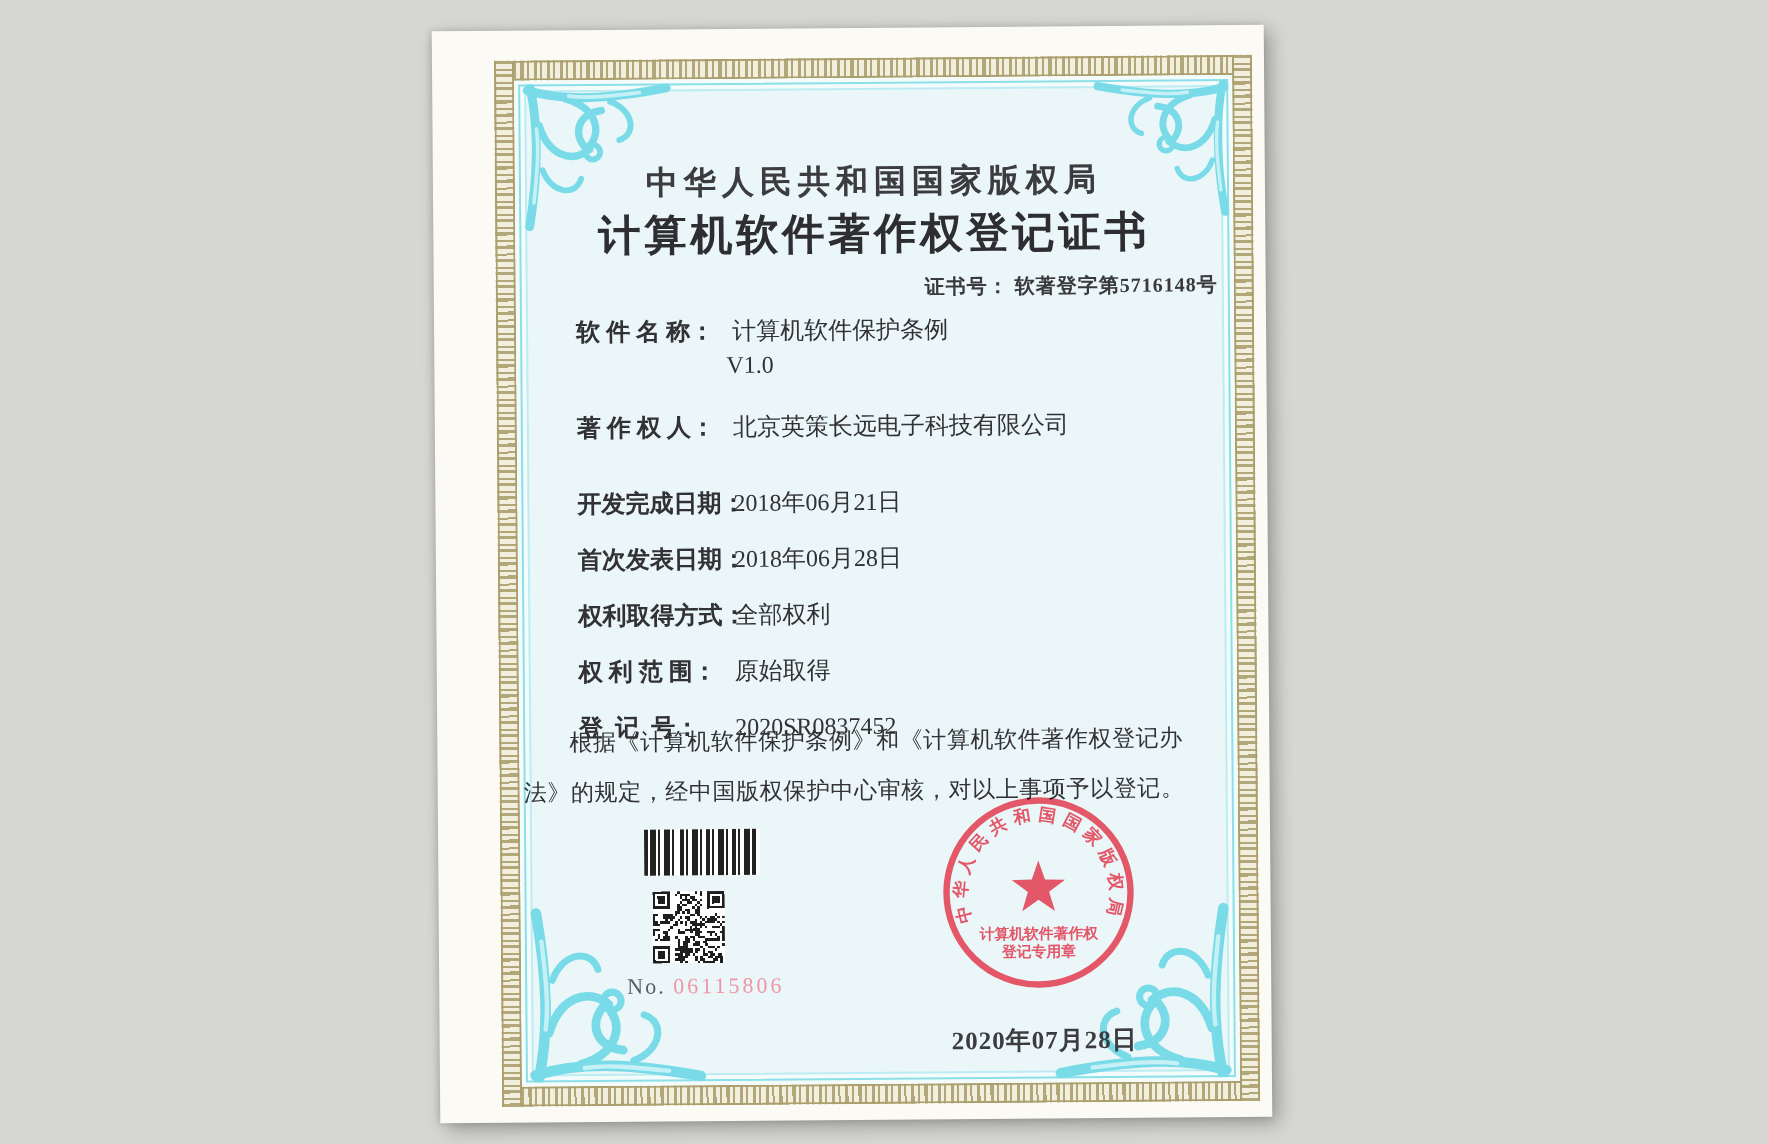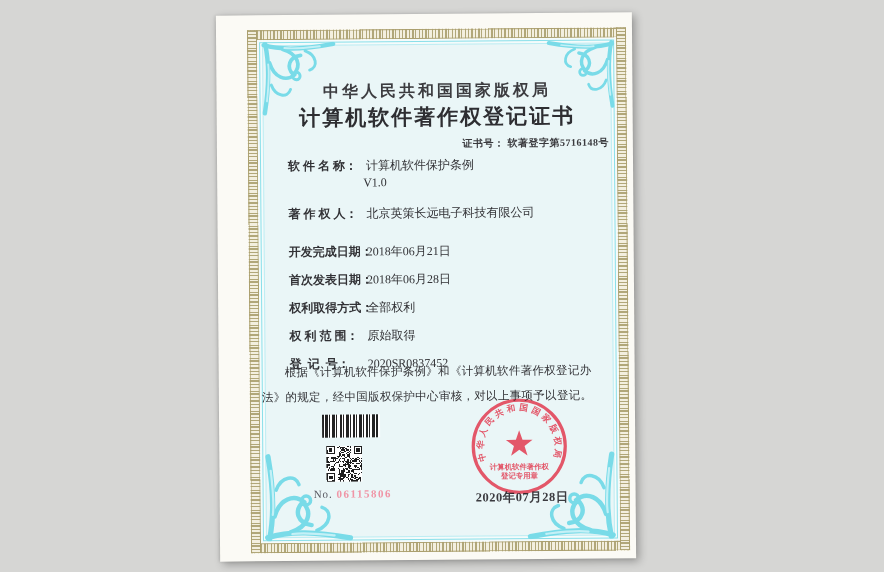--- a/index.html
+++ b/index.html
@@ -48,24 +48,24 @@
   .barcode{position:absolute;left:62px;top:375px;width:58px;height:23px;
     background:linear-gradient(90deg,
       #222 0 2px,#fff 2px 3px,#222 3px 6px,#fff 6px 7px,#222 7px 8px,#fff 8px 10px,
       #222 10px 13px,#fff 13px 14px,#222 14px 15px,#fff 15px 18px,#222 18px 20px,#fff 20px 21px,
       #222 21px 22px,#fff 22px 24px,#222 24px 27px,#fff 27px 28px,#222 28px 29px,#fff 29px 31px,
       #222 31px 33px,#fff 33px 34px,#222 34px 35px,#fff 35px 37px,#222 37px 40px,#fff 40px 41px,
       #222 41px 42px,#fff 42px 44px,#222 44px 46px,#fff 46px 47px,#222 47px 48px,#fff 48px 50px,
       #222 50px 53px,#fff 53px 54px,#222 54px 56px,#fff 56px 58px);}
   .qr{position:absolute;left:66px;top:406px;width:36px;height:36px;}
   .serial{position:absolute;left:53px;top:448px;font-size:11px;color:#5a5b63;letter-spacing:1px;}
-  .serial .num{color:#f095a6;font-weight:700;letter-spacing:1.5px;}
+  .serial .num{color:#f095a6;font-weight:400;letter-spacing:1.5px;}
   .seal{position:absolute;left:208px;top:357px;width:102px;height:102px;
     mix-blend-mode:multiply;opacity:.92;z-index:5;}
-  .issue-date{position:absolute;left:215px;top:451px;font-size:12.5px;font-weight:700;
+  .issue-date{position:absolute;left:215px;top:474px;font-size:12.5px;font-weight:700;
     color:#3b3b40;letter-spacing:.5px;z-index:4;}
   .defs-hidden{position:absolute;width:0;height:0;overflow:hidden;}
 </style>
 </head>
 <body>
 
 <svg class="defs-hidden" aria-hidden="true">
   <defs>
     <g id="fl" fill="none" stroke="#79dbe8" stroke-linecap="round">
       <path d="M2,4 C28,12 58,10 96,3" stroke-width="6"></path>

